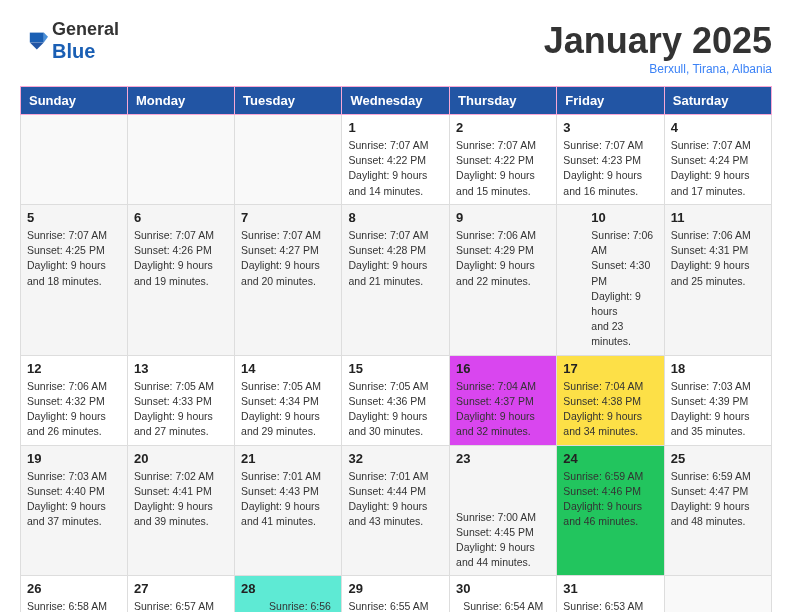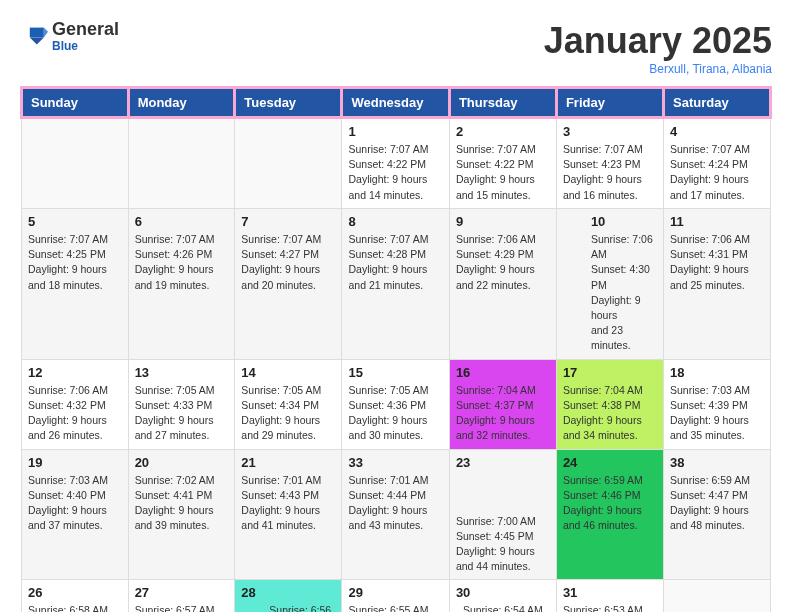--- a/index.html
+++ b/index.html
@@ -46,21 +46,21 @@
       width: 100%;
       border-collapse: collapse;
       border: 1px solid #ccc;
     }
     .calendar th {
       background-color: #2255a4;
       color: #fff;
       text-align: left;
       padding: 6px 8px;
       font-size: 13px;
-      border: 3px solid #f9a8d4;
+      border: 1px solid #f9a8d4;
     }
     .calendar td {
       vertical-align: top;
       padding: 5px 6px;
       border: 1px solid #ddd;
       width: 108px;
       min-height: 80px;
       font-size: 11px;
       color: #333;
       background: #fff;
@@ -91,21 +91,21 @@
 
 <div class="header">
   <div class="logo">
     <svg class="logo-icon" viewBox="0 0 40 40">
       <polygon points="14,8 34,8 34,22 14,22" fill="#1a5fb4"></polygon>
       <polygon points="34,8 40,14 34,22" fill="#4a90d9"></polygon>
       <polygon points="14,22 34,22 24,32" fill="#2255a4"></polygon>
     </svg>
     <div class="logo-text">
       <span style="font-size:18px;font-weight:bold;color:#333;">General</span>
-      <span style="font-size:12px;font-weight:bold;color:#1a5fb4;">Blue</span>
+      <span style="font-size:20px;font-weight:bold;color:#1a5fb4;">Blue</span>
     </div>
   </div>
   <div class="title-block">
     <div class="month-title">January 2025</div>
     <div class="location">Berxull, Tirana, Albania</div>
   </div>
 </div>
 
 <table class="calendar">
   <thead>
@@ -233,21 +233,21 @@
 Daylight: 9 hours
 and 30 minutes.</div>
         </td>
         <td style="background: #d946ef;">
           <div class="day-number">16</div>
           <div class="day-info" style="white-space: pre-line;">Sunrise: 7:04 AM
 Sunset: 4:37 PM
 Daylight: 9 hours
 and 32 minutes.</div>
         </td>
-        <td style="background: #bef264;">
+        <td style="background: #fde047;">
           <div class="day-number">17</div>
           <div class="day-info" style="white-space: pre-line;">Sunrise: 7:04 AM
 Sunset: 4:38 PM
 Daylight: 9 hours
 and 34 minutes.</div>
         </td>
         <td style="background: rgb(255, 255, 255);">
           <div class="day-number">18</div>
           <div class="day-info" style="white-space: pre-line;">Sunrise: 7:03 AM
 Sunset: 4:39 PM
@@ -271,42 +271,42 @@
 and 39 minutes.</div>
         </td>
         <td style="background: rgb(245, 245, 245);">
           <div class="day-number">21</div>
           <div class="day-info" style="white-space: pre-line;">Sunrise: 7:01 AM
 Sunset: 4:43 PM
 Daylight: 9 hours
 and 41 minutes.</div>
         </td>
         <td style="background: rgb(245, 245, 245);">
-          <div class="day-number">33</div>
+          <div class="day-number">32</div>
           <div class="day-info" style="white-space: pre-line;">Sunrise: 7:01 AM
 Sunset: 4:44 PM
 Daylight: 9 hours
 and 43 minutes.</div>
         </td>
         <td style="background: rgb(245, 245, 245);">
           <div class="day-number">23</div>
           <div class="day-info" style="white-space: pre-line; margin-top: 44px;">Sunrise: 7:00 AM
 Sunset: 4:45 PM
 Daylight: 9 hours
 and 44 minutes.</div>
         </td>
         <td style="background: #22c55e;">
           <div class="day-number">24</div>
           <div class="day-info" style="white-space: pre-line;">Sunrise: 6:59 AM
 Sunset: 4:46 PM
 Daylight: 9 hours
 and 46 minutes.</div>
         </td>
         <td style="background: rgb(245, 245, 245);">
-          <div class="day-number">38</div>
+          <div class="day-number">25</div>
           <div class="day-info" style="white-space: pre-line;">Sunrise: 6:59 AM
 Sunset: 4:47 PM
 Daylight: 9 hours
 and 48 minutes.</div>
         </td>
       </tr>
       <tr>
         <td style="background: rgb(255, 255, 255);">
           <div class="day-number">26</div>
           <div class="day-info" style="white-space: pre-line;">Sunrise: 6:58 AM

